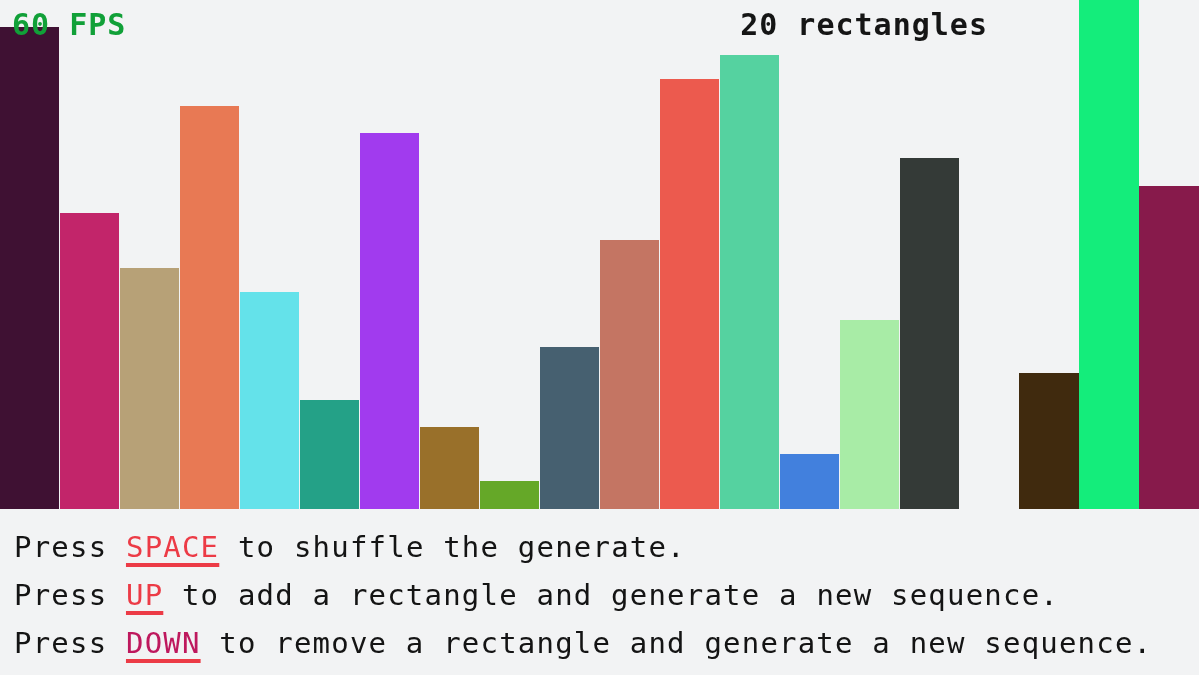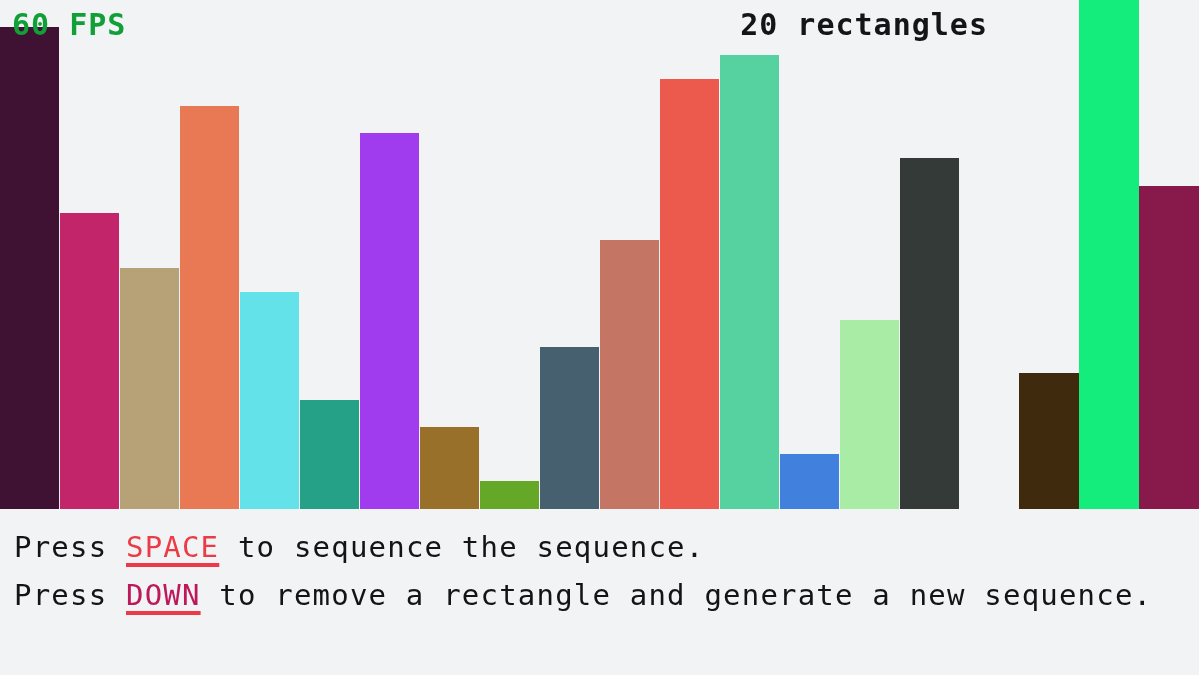--- a/index.html
+++ b/index.html
@@ -108,17 +108,18 @@
       <div class="bar" style="left: 1019px; width: 60px; height: 136px; background: rgb(64, 42, 14);"></div>
       <div class="bar" style="left: 1079px; width: 60px; height: 509px; background: rgb(20, 237, 123);"></div>
       <div class="bar" style="left: 1139px; width: 60px; height: 323px; background: rgb(135, 26, 75);"></div>
     </div>
 
   <div class="hud" id="fps-counter" style="color: rgb(17, 160, 56);">60 FPS</div>
 
   <div class="hud" id="rect-count" style="color: rgb(21, 21, 21);">20 rectangles</div>
 
   <div id="instructions">
-      <div class="instruction-line" style="color: rgb(20, 20, 20);"><span>Press </span><span class="key" style="color: rgb(236, 59, 70); text-decoration-color: rgb(236, 59, 70);">SPACE</span><span> to sequence the sequence.</span></div>
+      <div class="instruction-line" style="color: rgb(20, 20, 20);"><span>Press </span><span class="key" style="color: rgb(236, 59, 70); text-decoration-color: rgb(236, 59, 70);">SPACE</span><span> to shuffle the generate.</span></div>
+      <div class="instruction-line" style="color: rgb(20, 20, 20);"><span>Press </span><span class="key" style="color: rgb(236, 59, 70); text-decoration-color: rgb(236, 59, 70);">UP</span><span> to add a rectangle and generate a new sequence.</span></div>
       <div class="instruction-line" style="color: rgb(20, 20, 20);"><span>Press </span><span class="key" style="color: #be185d; text-decoration-color: rgb(236, 59, 70);">DOWN</span><span> to remove a rectangle and generate a new sequence.</span></div>
     </div>
 
 </div>
 
 </body></html>

